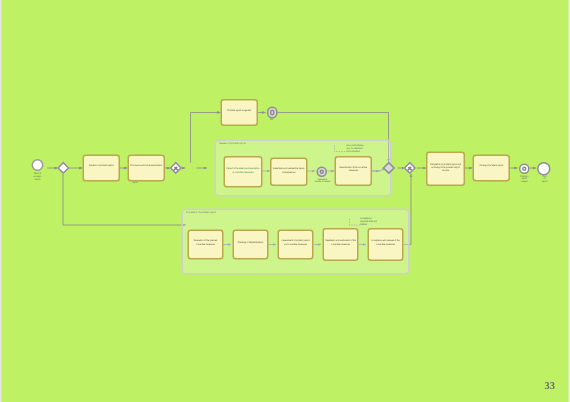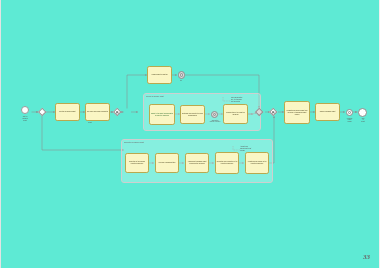--- a/index.html
+++ b/index.html
@@ -5,24 +5,23 @@
   html,body{margin:0;padding:0;}
   body{
     width:380px;height:268px;
     background:#ffffff;
     font-family:"Liberation Sans",sans-serif;
     overflow:hidden;
     position:relative;
   }
   #slide{
     position:absolute;inset:0;
-    background:#5eead4;
+    background:#bef264;
     border-left:1px solid #e3e3e3;
     border-right:1px solid #efefef;
-    font-style:italic;
   }
   #canvas{position:absolute;inset:0;}
   .svgroot{position:absolute;left:0;top:0;width:380px;height:268px;}
 
   
   .task{
     position:absolute;
     background:#faf6c4;
     border:0.6px solid #b9a94e;
     border-radius:2.2px;

